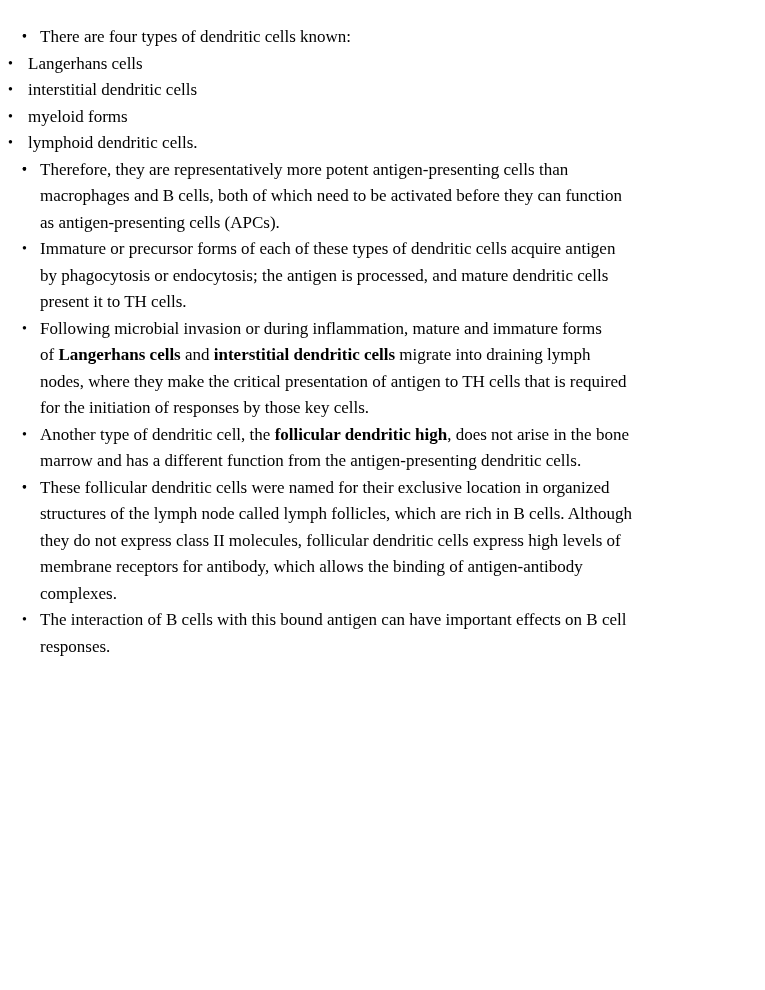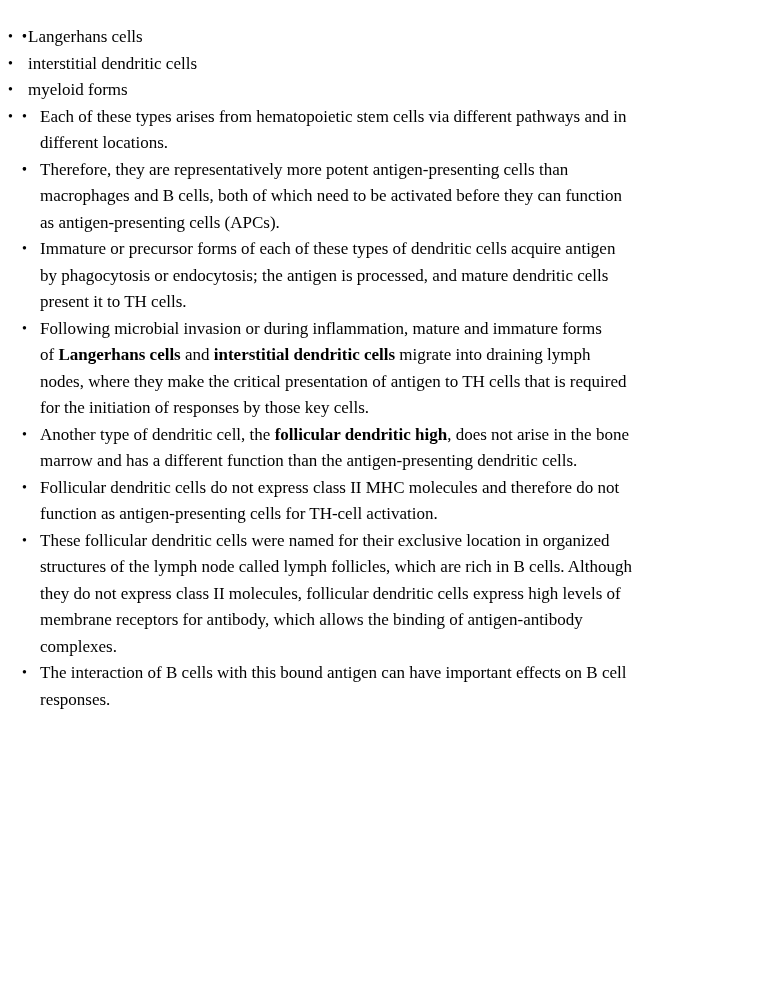--- a/index.html
+++ b/index.html
@@ -41,42 +41,40 @@
   .lvl1 .bullet { left: 22px; }
   .lvl0 .bullet { left: 8px; }
   .txt strong { font-weight: bold; }
 </style>
 </head>
 <body>
 
 <div class="page">
   <div class="doc" id="bullet-list">
       <div class="li lvl1"><span class="bullet">•</span></div>
-      <div class="li lvl1"><span class="bullet">•</span></div>
+      <div class="li lvl1"><span class="bullet">•</span><span class="txt"><span>There are four types of dendritic cells known:</span></span></div>
       <div class="li lvl0"><span class="bullet">•</span><span class="txt"><span>Langerhans cells</span></span></div>
       <div class="li lvl0"><span class="bullet">•</span><span class="txt"><span>interstitial dendritic cells</span></span></div>
       <div class="li lvl0"><span class="bullet">•</span><span class="txt"><span>myeloid forms</span></span></div>
-      <div class="li lvl0"><span class="bullet">•</span></div>
-      <div class="li lvl1"><span class="bullet">•</span><span class="txt"><span>Each of these types arises from hematopoietic stem cells via different pathways and in
-different locations.</span></span></div>
+      <div class="li lvl0"><span class="bullet">•</span><span class="txt"><span>lymphoid dendritic cells.</span></span></div>
+      <div class="li lvl1"><span class="bullet">•</span></div>
       <div class="li lvl1"><span class="bullet">•</span></div>
       <div class="li lvl1"><span class="bullet">•</span><span class="txt"><span>Therefore, they are representatively more potent antigen-presenting cells than
 macrophages and B cells, both of which need to be activated before they can function
 as antigen-presenting cells (APCs).</span></span></div>
       <div class="li lvl1"><span class="bullet">•</span><span class="txt"><span>Immature or precursor forms of each of these types of dendritic cells acquire antigen
 by phagocytosis or endocytosis; the antigen is processed, and mature dendritic cells
 present it to TH cells.</span></span></div>
       <div class="li lvl1"><span class="bullet">•</span><span class="txt"><span>Following microbial invasion or during inflammation, mature and immature forms
 of </span><strong>Langerhans cells</strong><span> and </span><strong>interstitial dendritic cells</strong><span> migrate into draining lymph
 nodes, where they make the critical presentation of antigen to TH cells that is required
 for the initiation of responses by those key cells.</span></span></div>
       <div class="li lvl1"><span class="bullet">•</span><span class="txt"><span>Another type of dendritic cell, the </span><strong>follicular dendritic high</strong><span>, does not arise in the bone
-marrow and has a different function than the antigen-presenting dendritic cells.</span></span></div>
-      <div class="li lvl1"><span class="bullet">•</span><span class="txt"><span>Follicular dendritic cells do not express class II MHC molecules and therefore do not
-function as antigen-presenting cells for TH-cell activation.</span></span></div>
+marrow and has a different function from the antigen-presenting dendritic cells.</span></span></div>
+      <div class="li lvl1"><span class="bullet">•</span></div>
       <div class="li lvl1"><span class="bullet">•</span><span class="txt"><span>These follicular dendritic cells were named for their exclusive location in organized
 structures of the lymph node called lymph follicles, which are rich in B cells. Although
 they do not express class II molecules, follicular dendritic cells express high levels of
 membrane receptors for antibody, which allows the binding of antigen-antibody
 complexes.</span></span></div>
       <div class="li lvl1"><span class="bullet">•</span><span class="txt"><span>The interaction of B cells with this bound antigen can have important effects on B cell
 responses.</span></span></div>
     </div>
 </div>
 

